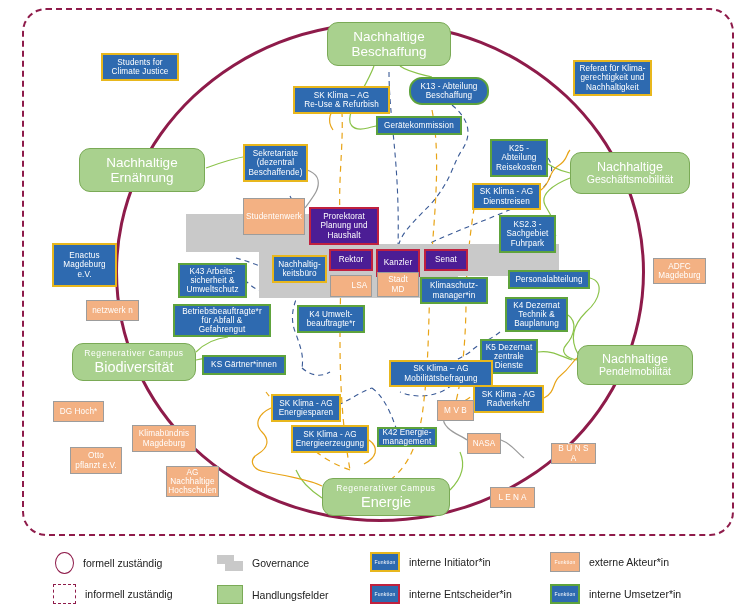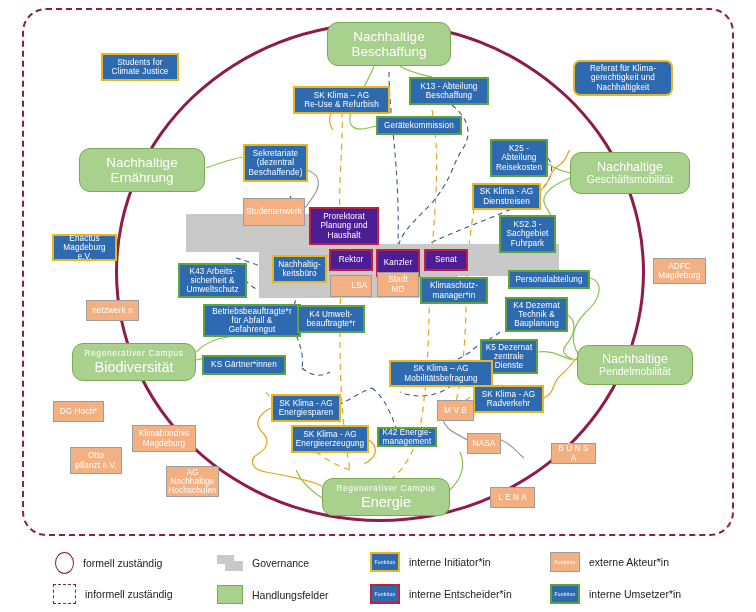--- a/index.html
+++ b/index.html
@@ -145,51 +145,51 @@
   </div>
   <div class="field" style="left:322px;top:478px;width:128px;height:38px;">
     <span class="sub">Regenerativer   Campus</span>
     <span class="main">Energie</span>
   </div>
 
   <div id="nodes-layer">
       <div class="node n-init" style="left: 101px; top: 53px; width: 78px; height: 28px;">
         <span>Students for<br>Climate Justice</span>
       </div>
-      <div class="node n-init" style="left: 573px; top: 60px; width: 100px; height: 36px; border-radius: 7px;">
+      <div class="node n-init" style="left: 573px; top: 60px; width: 79px; height: 36px;">
         <span>Referat für Klima-<br>gerechtigkeit und<br>Nachhaltigkeit</span>
       </div>
       <div class="node n-init" style="left: 293px; top: 86px; width: 97px; height: 28px;">
         <span>SK Klima – AG<br>Re-Use  &amp; Refurbish</span>
       </div>
-      <div class="node n-impl" style="left: 409px; top: 77px; width: 80px; height: 28px;">
+      <div class="node n-impl" style="left: 409px; top: 77px; width: 80px; height: 28px; border-radius: 13px;">
         <span>K13 - Abteilung<br>Beschaffung</span>
       </div>
       <div class="node n-impl" style="left: 376px; top: 116px; width: 86px; height: 19px;">
         <span>Gerätekommission</span>
       </div>
       <div class="node n-impl" style="left: 490px; top: 139px; width: 58px; height: 38px;">
         <span>K25 -<br>Abteilung<br>Reisekosten</span>
       </div>
       <div class="node n-init" style="left: 243px; top: 144px; width: 65px; height: 38px;">
         <span>Sekretariate<br>(dezentral<br>Beschaffende)</span>
       </div>
       <div class="node n-init" style="left: 472px; top: 183px; width: 69px; height: 27px;">
         <span>SK Klima - AG<br>Dienstreisen</span>
       </div>
-      <div class="node n-ext" style="left: 243px; top: 198px; width: 62px; height: 28px;">
+      <div class="node n-ext" style="left: 243px; top: 198px; width: 62px; height: 37px;">
         <span>Studentenwerk</span>
       </div>
       <div class="node n-impl" style="left: 499px; top: 215px; width: 57px; height: 38px;">
         <span>KS2.3 -<br>Sachgebiet<br>Fuhrpark</span>
       </div>
       <div class="node n-dec" style="left: 309px; top: 207px; width: 70px; height: 38px;">
         <span>Prorektorat<br>Planung und<br>Haushalt</span>
       </div>
-      <div class="node n-init" style="left: 52px; top: 234px; width: 65px; height: 27px;">
+      <div class="node n-init" style="left: 52px; top: 243px; width: 65px; height: 44px;">
         <span>Enactus<br>Magdeburg e.V.</span>
       </div>
       <div class="node n-ext" style="left: 653px; top: 258px; width: 53px; height: 26px;">
         <span>ADFC<br>Magdeburg</span>
       </div>
       <div class="node n-dec" style="left: 329px; top: 249px; width: 44px; height: 22px;">
         <span>Rektor</span>
       </div>
       <div class="node n-dec" style="left: 376px; top: 249px; width: 44px; height: 28px;">
         <span>Kanzler</span>
@@ -211,21 +211,21 @@
       </div>
       <div class="node n-impl" style="left: 420px; top: 277px; width: 68px; height: 27px;">
         <span>Klimaschutz-<br>manager*in</span>
       </div>
       <div class="node n-impl" style="left: 508px; top: 270px; width: 82px; height: 19px;">
         <span>Personalabteilung</span>
       </div>
       <div class="node n-ext" style="left: 86px; top: 300px; width: 53px; height: 21px;">
         <span>netzwerk n</span>
       </div>
-      <div class="node n-impl" style="left: 203px; top: 304px; width: 98px; height: 33px;">
+      <div class="node n-impl" style="left: 173px; top: 304px; width: 98px; height: 33px;">
         <span>Betriebsbeauftragte*r<br>für Abfall &amp;<br>Gefahrengut</span>
       </div>
       <div class="node n-impl" style="left: 297px; top: 305px; width: 68px; height: 28px;">
         <span>K4 Umwelt-<br>beauftragte*r</span>
       </div>
       <div class="node n-impl" style="left: 505px; top: 297px; width: 63px; height: 35px;">
         <span>K4 Dezernat<br>Technik &amp;<br>Bauplanung</span>
       </div>
       <div class="node n-impl" style="left: 480px; top: 339px; width: 58px; height: 35px;">
         <span>K5 Dezernat<br>zentrale<br>Dienste</span>

